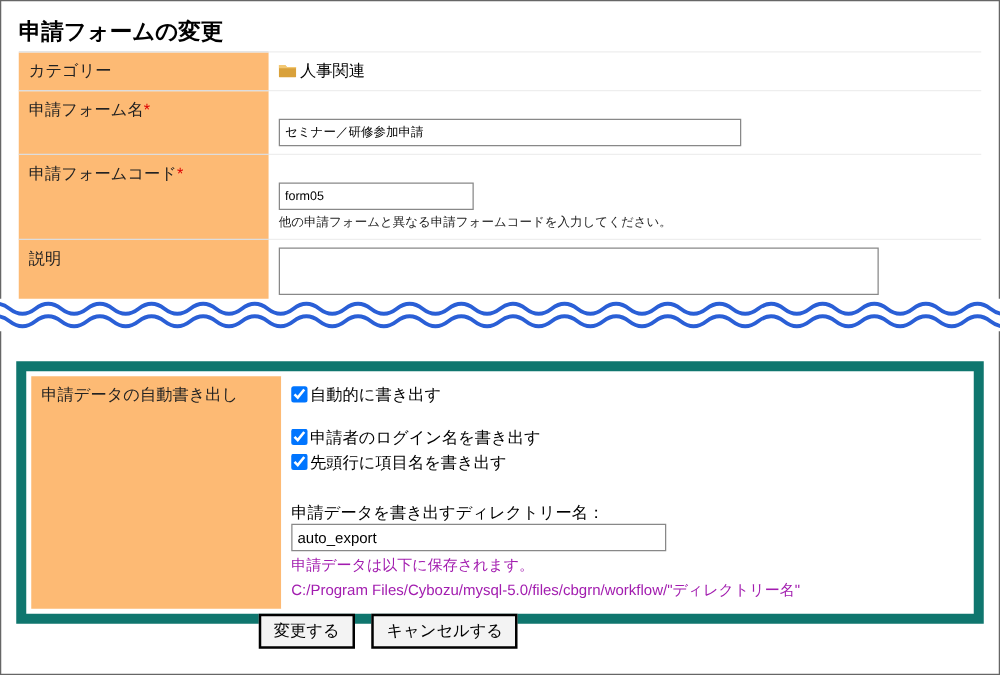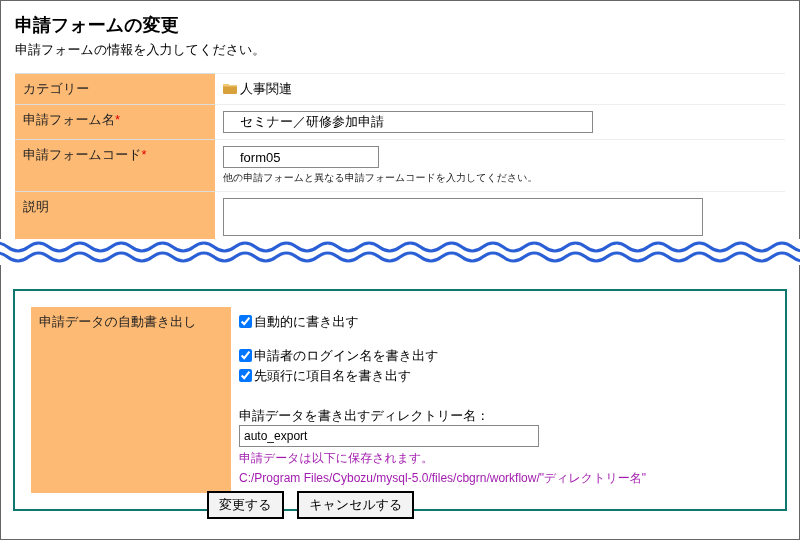--- a/index.html
+++ b/index.html
@@ -39,23 +39,24 @@
   .folder-ico {
     display: inline-block;
     width: 14px; height: 12px;
     vertical-align: -1px;
     margin-right: 3px;
     position: relative;
   }
   .folder-ico svg { width: 14px; height: 12px; display: block; }
   input[type=text].tf {
     border: 1px solid #888;
-    font-size: 13px;
-    padding: 2px 16px;
+    font-size: 10px;
+    padding: 2px 4px;
     height: 22px;
+    margin-top: 16px;
   }
   .tf-wide { width: 370px; }
   .tf-sm { width: 156px; }
   .help { font-size: 10px; color: #222; margin-top: 3px; }
   
   .desc-wrap { position: relative; }
   .desc-box {
     border: 1px solid #888;
     width: 480px;
     height: 38px;
@@ -68,22 +69,22 @@
     height: 26px;
     background: #fff;
     pointer-events: none;
   }
   .wavy-sep svg { width: 100%; height: 100%; display:block; }
   .desc-row td { padding-bottom: 34px; }
   .export-box {
     position: absolute;
     left: 12px; right: 12px;
     top: 288px;
-    border: 2px solid #0f766e;
-    padding: 16px;
+    border: 8px solid #0f766e;
+    padding: 4px;
     background: #fff;
   }
   .export-box table.form td.label { border-top: none; }
   .export-box table.form td.field { border-top: none; }
   .chk-line { margin-bottom: 2px; }
   .chk-line input[type=checkbox] { vertical-align: -2px; margin: 0 2px 0 0; }
   .spacer { height: 14px; }
   .dir-line { margin-top: 6px; }
   .dir-input { border: 1px solid #888; font-size: 12px; padding: 2px 4px; height: 22px; width: 300px; }
   .small { font-size: 12px; color: #a21caf; margin-top: 3px; }
@@ -100,21 +101,20 @@
     margin-right: 10px;
     cursor: pointer;
   }
 </style>
 </head>
 <body>
 
 <div class="frame">
   <div class="inner">
     <h2 class="title">申請フォームの変更</h2>
-    <p class="subtitle">申請フォームの情報を入力してください。</p>
 
     <table class="form">
       <tbody>
           <tr>
         <td class="label">カテゴリー</td>
         <td class="field">
           <span class="folder-ico">
             <svg viewBox="0 0 14 12">
                   <path fill="#d9a13b" d="M0 2h5l1.5 1.5H14V11a1 1 0 0 1-1 1H1a1 1 0 0 1-1-1V2z"></path>
                   <path fill="#f3c873" d="M0 2h5l1.5 1.5H14v1H0z"></path>

